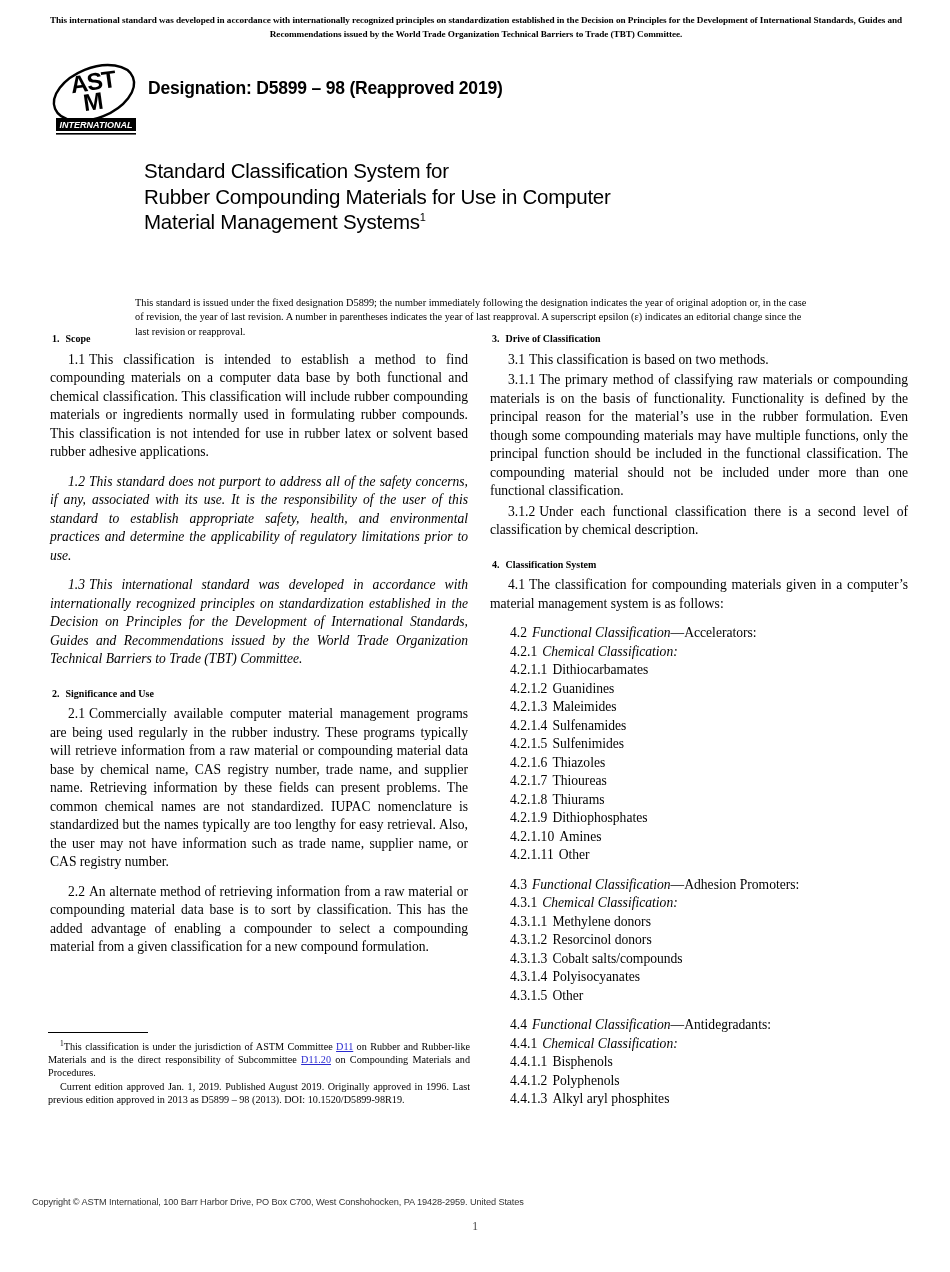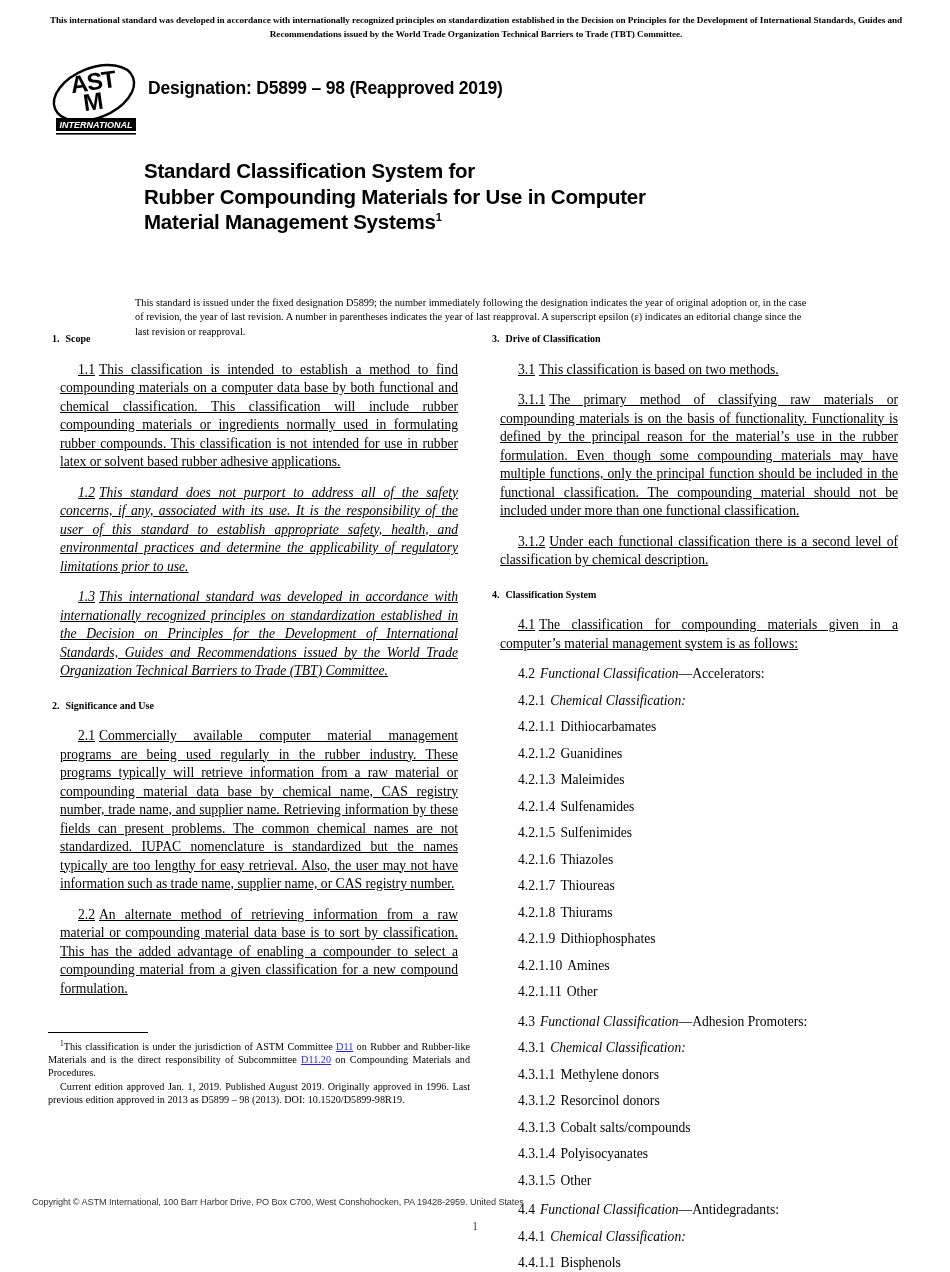--- a/index.html
+++ b/index.html
@@ -60,21 +60,21 @@
 
   
   .title-block {
     position: absolute;
     left: 144px;
     top: 158px;
     width: 700px;
   }
   .doc-title {
     font-family: "Liberation Sans", sans-serif;
-    font-weight: bold;
+    font-weight: normal;
     font-size: 20.5px;
     line-height: 25.5px;
     letter-spacing: -0.25px;
     margin: 0;
   }
   .doc-title sup {
     font-size: 11px;
     vertical-align: super;
     line-height: 0;
   }
@@ -106,35 +106,34 @@
     font-weight: bold;
     font-size: 10px;
     line-height: 18.5px;
     margin: 0 0 2px 4px;
     padding: 0;
   }
   h2.sec .num { margin-right: 6px; }
   h2.sec.spaced { margin-top: 16px; }
 
   p.para {
-    margin: 12px;
+    margin: 2px;
     padding: 0;
     text-indent: 18px;
     text-align: justify;
     text-justify: inter-word;
     hyphens: manual;
-    text-decoration: underline;
   }
   p.para.gap { margin-top: 11px; }
   p.para .n { padding-right: 4px; }
   p.ital { font-style: italic; }
 
   
   .clsline {
-    margin: 8px;
+    margin: 0;
     padding: 0 0 0 22px;
     text-align: left;
     white-space: nowrap;
   }
   .clsline .n { padding-right: 5px; }
   .clsline.gap { margin-top: 11px; }
   .clsline i { font-style: italic; }
 
   
   .footnote {

